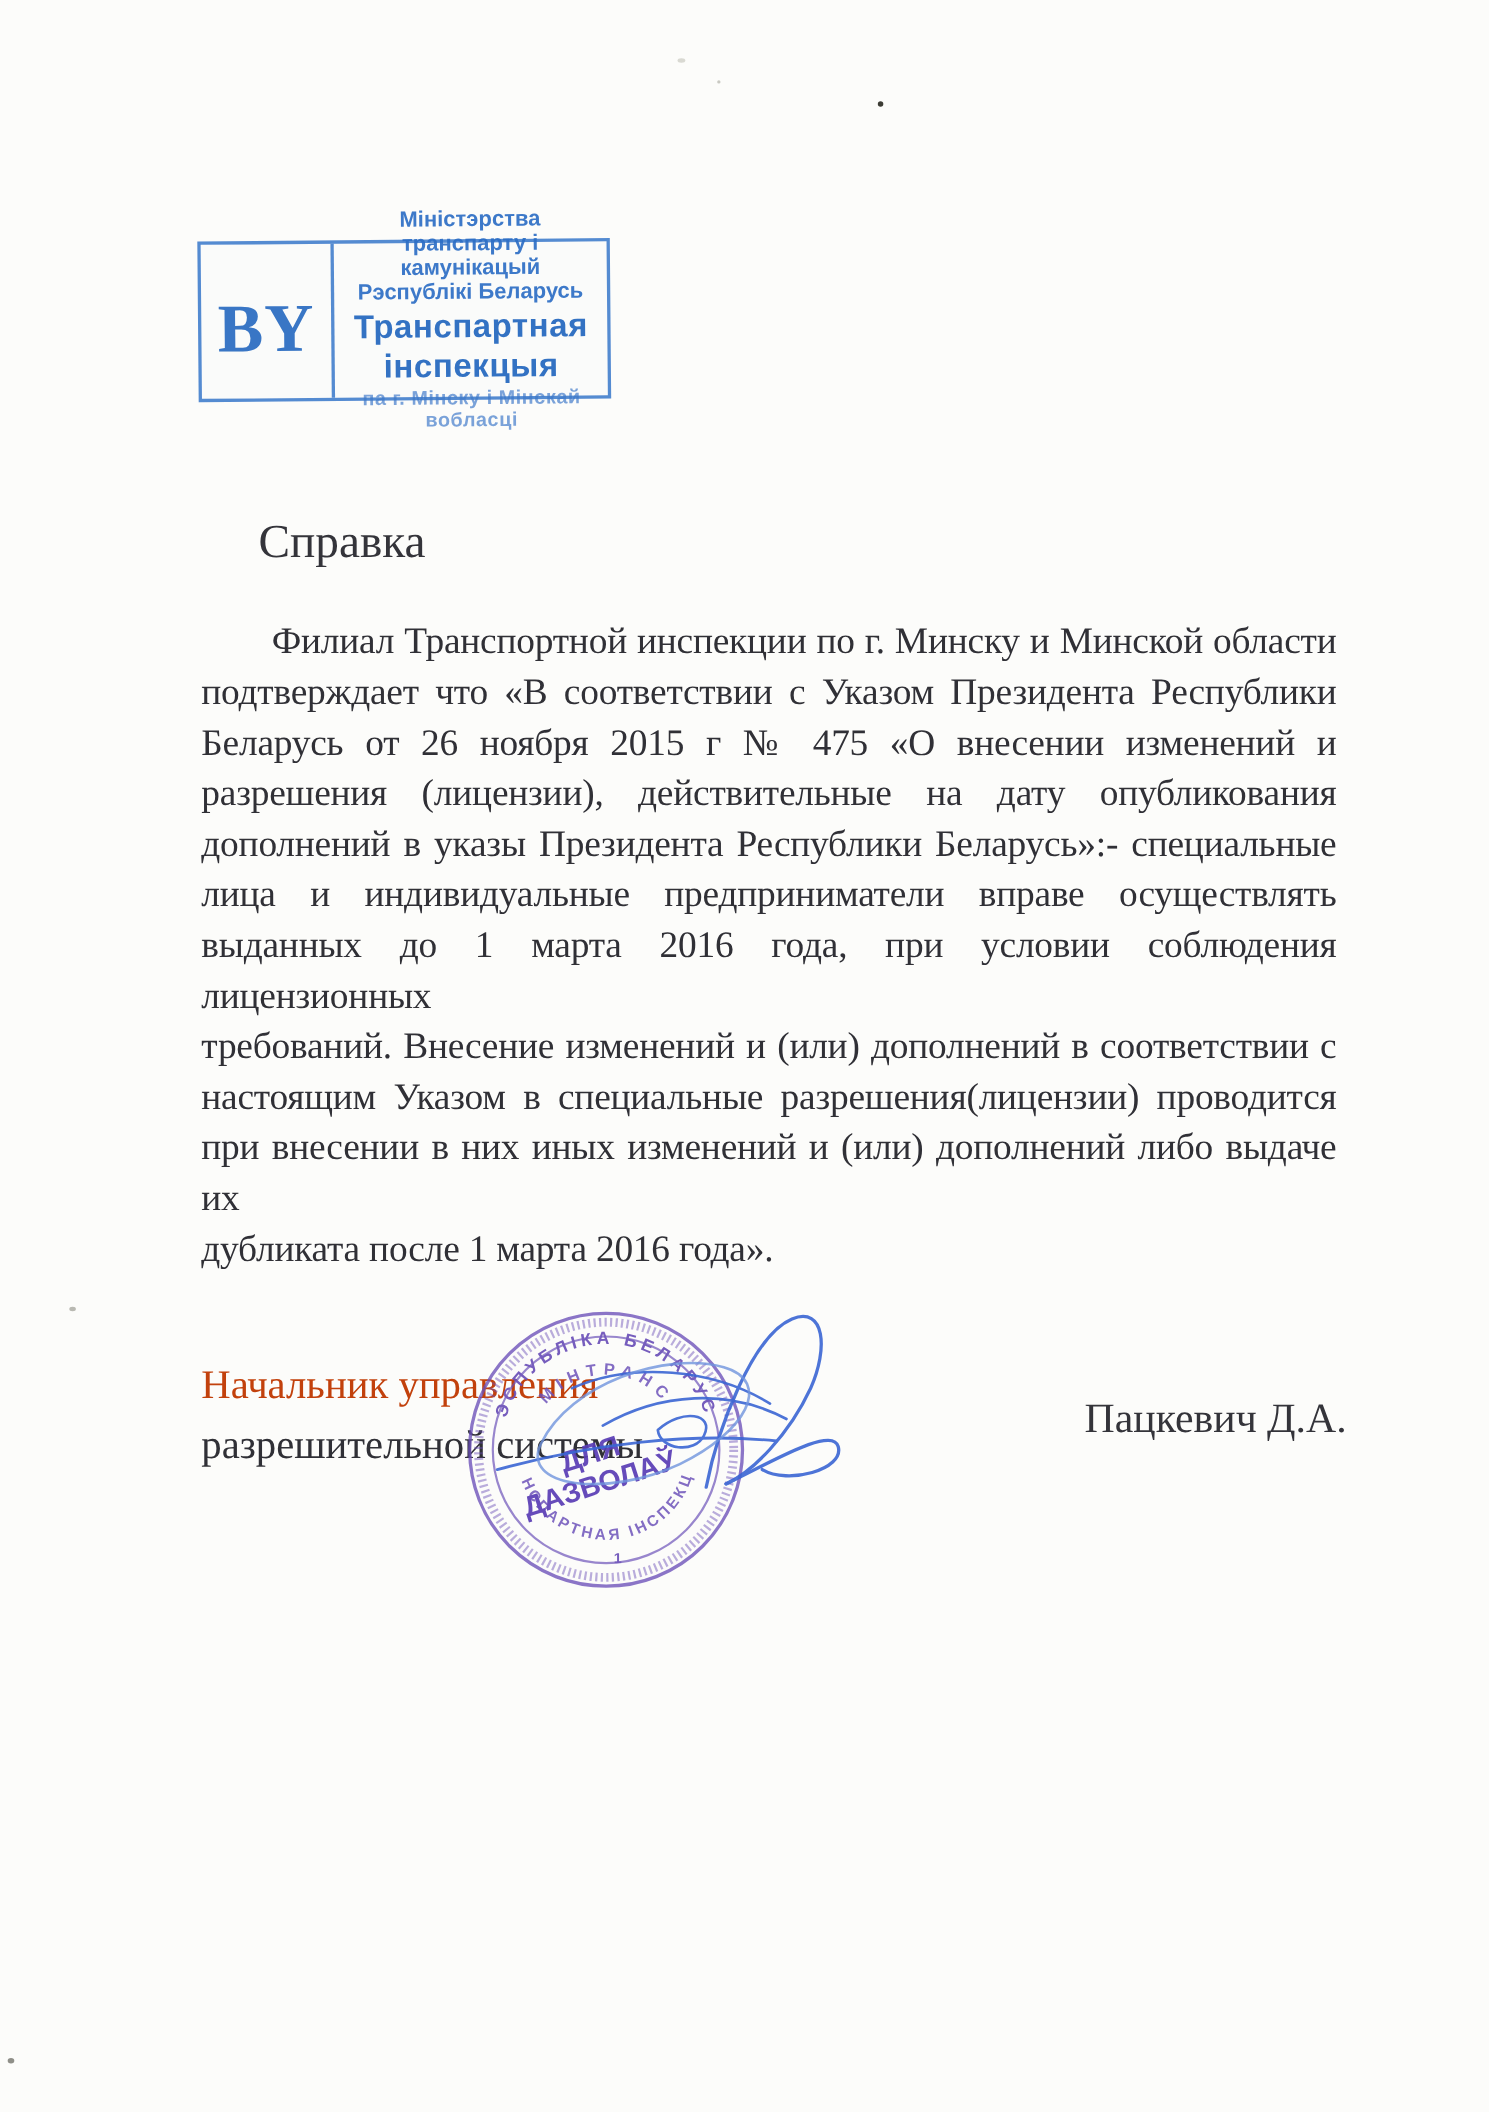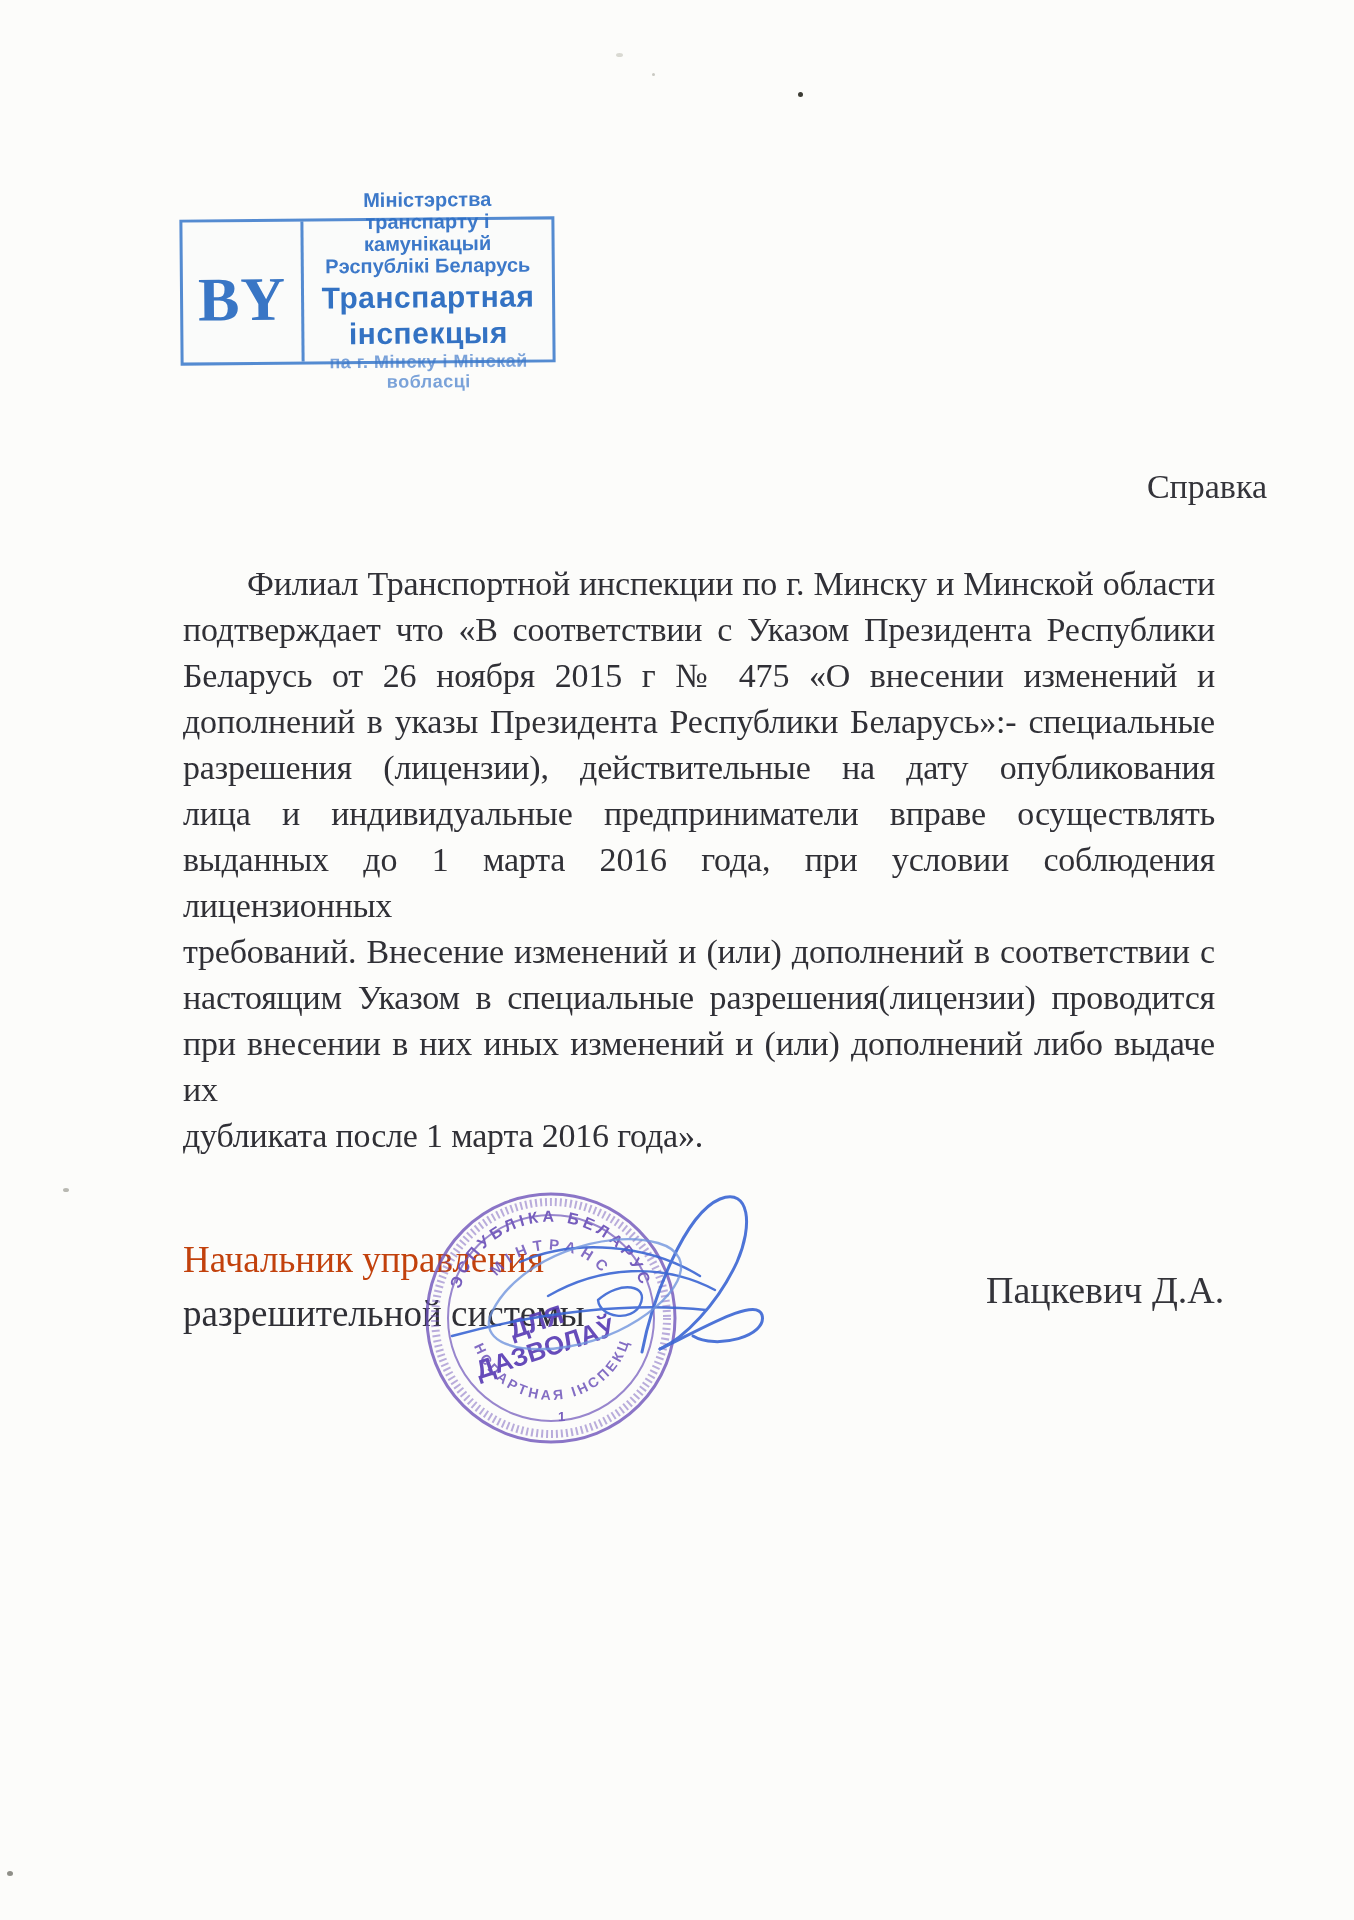--- a/index.html
+++ b/index.html
@@ -38,21 +38,21 @@
     font-weight:bold;
     padding:2px 4px 4px 4px;
   }
   .hs-small{font-size:20px;line-height:22px;color:rgba(44,110,196,.92);}
   .hs-org{font-size:30px;line-height:36px;margin-top:3px;color:rgba(40,106,192,.95);letter-spacing:.5px;}
   .hs-region{font-size:18px;line-height:20px;color:rgba(60,120,200,.68);letter-spacing:.5px;}
 
   
   .doc-title{
     position:absolute;left:235px;top:468px;width:1032px;
-    text-align:right;font-size:34px;color:#34343a;
+    text-align:left;font-size:43px;color:#34343a;
   }
   .body-par{
     position:absolute;left:183px;top:548px;width:1032px;
     font-size:34px;line-height:46px;letter-spacing:-0.2px;
     color:#303036;
   }
   .jline{text-align:justify;text-align-last:justify;}
   .jline.first{text-indent:64px;margin-top:13px;}
   .jline.last{text-align-last:left;}
 
@@ -87,22 +87,22 @@
       <div class="hs-region">па г. Мінску і Мінскай вобласці</div>
     </div>
   </div>
 
   <div class="doc-title">Справка</div>
 
   <div class="body-par">
     <div class="jline first">Филиал Транспортной инспекции по г. Минску и Минской области</div>
     <div class="jline">подтверждает что «В соответствии с Указом Президента Республики</div>
     <div class="jline">Беларусь от 26 ноября 2015 г № 475 «О внесении изменений и</div>
+    <div class="jline">разрешения (лицензии), действительные на дату опубликования</div>
     <div class="jline">дополнений в указы Президента Республики Беларусь»:- специальные</div>
-    <div class="jline">разрешения (лицензии), действительные на дату опубликования</div>
     <div class="jline">лица и индивидуальные предприниматели вправе осуществлять</div>
     <div class="jline">выданных до 1 марта 2016 года, при условии соблюдения лицензионных</div>
     <div class="jline">требований. Внесение изменений и (или) дополнений в соответствии с</div>
     <div class="jline">настоящим Указом в специальные разрешения(лицензии) проводится</div>
     <div class="jline">при внесении в них иных изменений и (или) дополнений либо выдаче их</div>
     <div class="jline last">дубликата после 1 марта 2016 года».</div>
   </div>
 
   <div class="pos-line1">Начальник управления</div>
   <div class="pos-line2">разрешительной системы</div>

